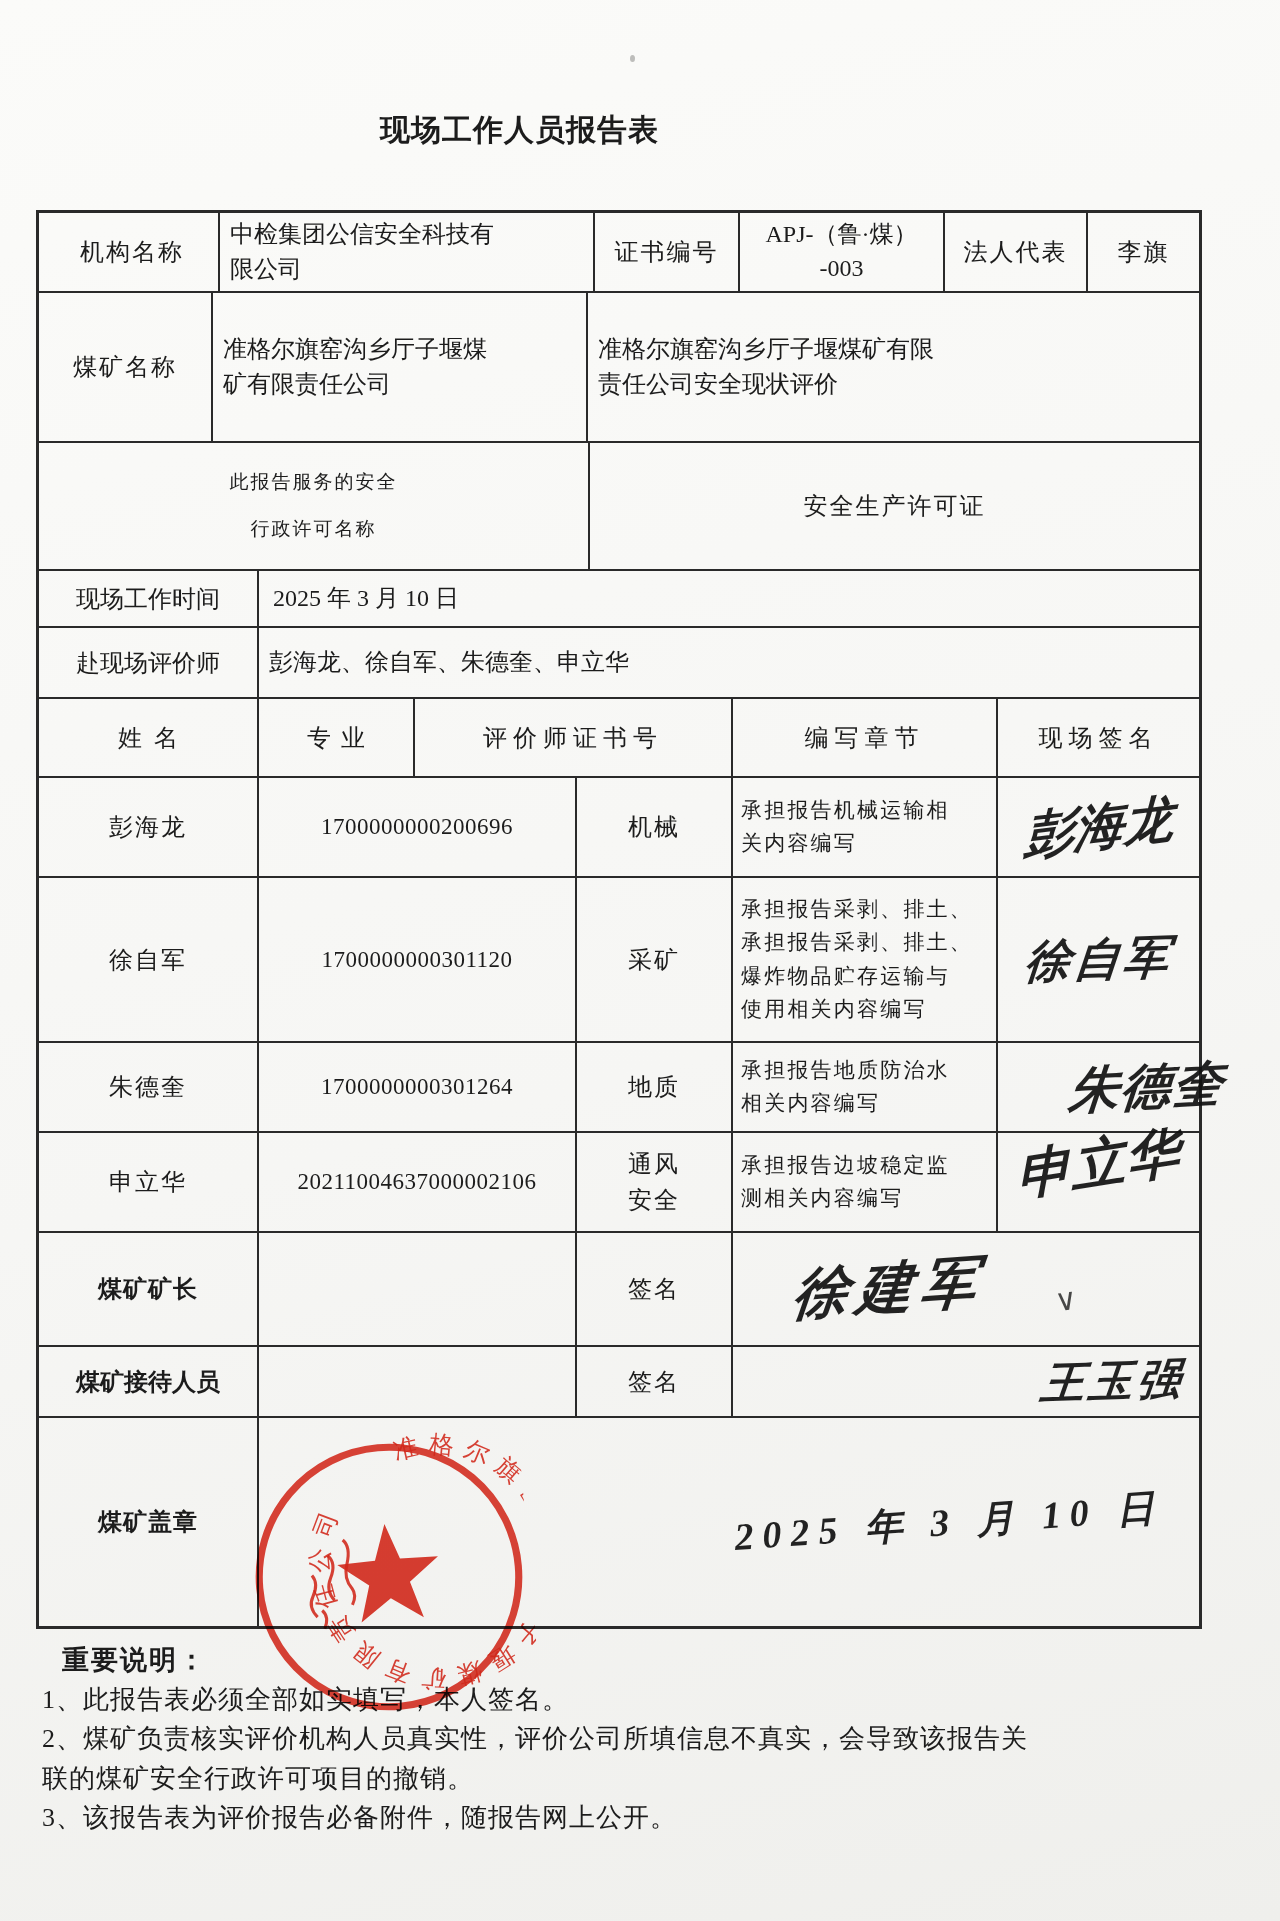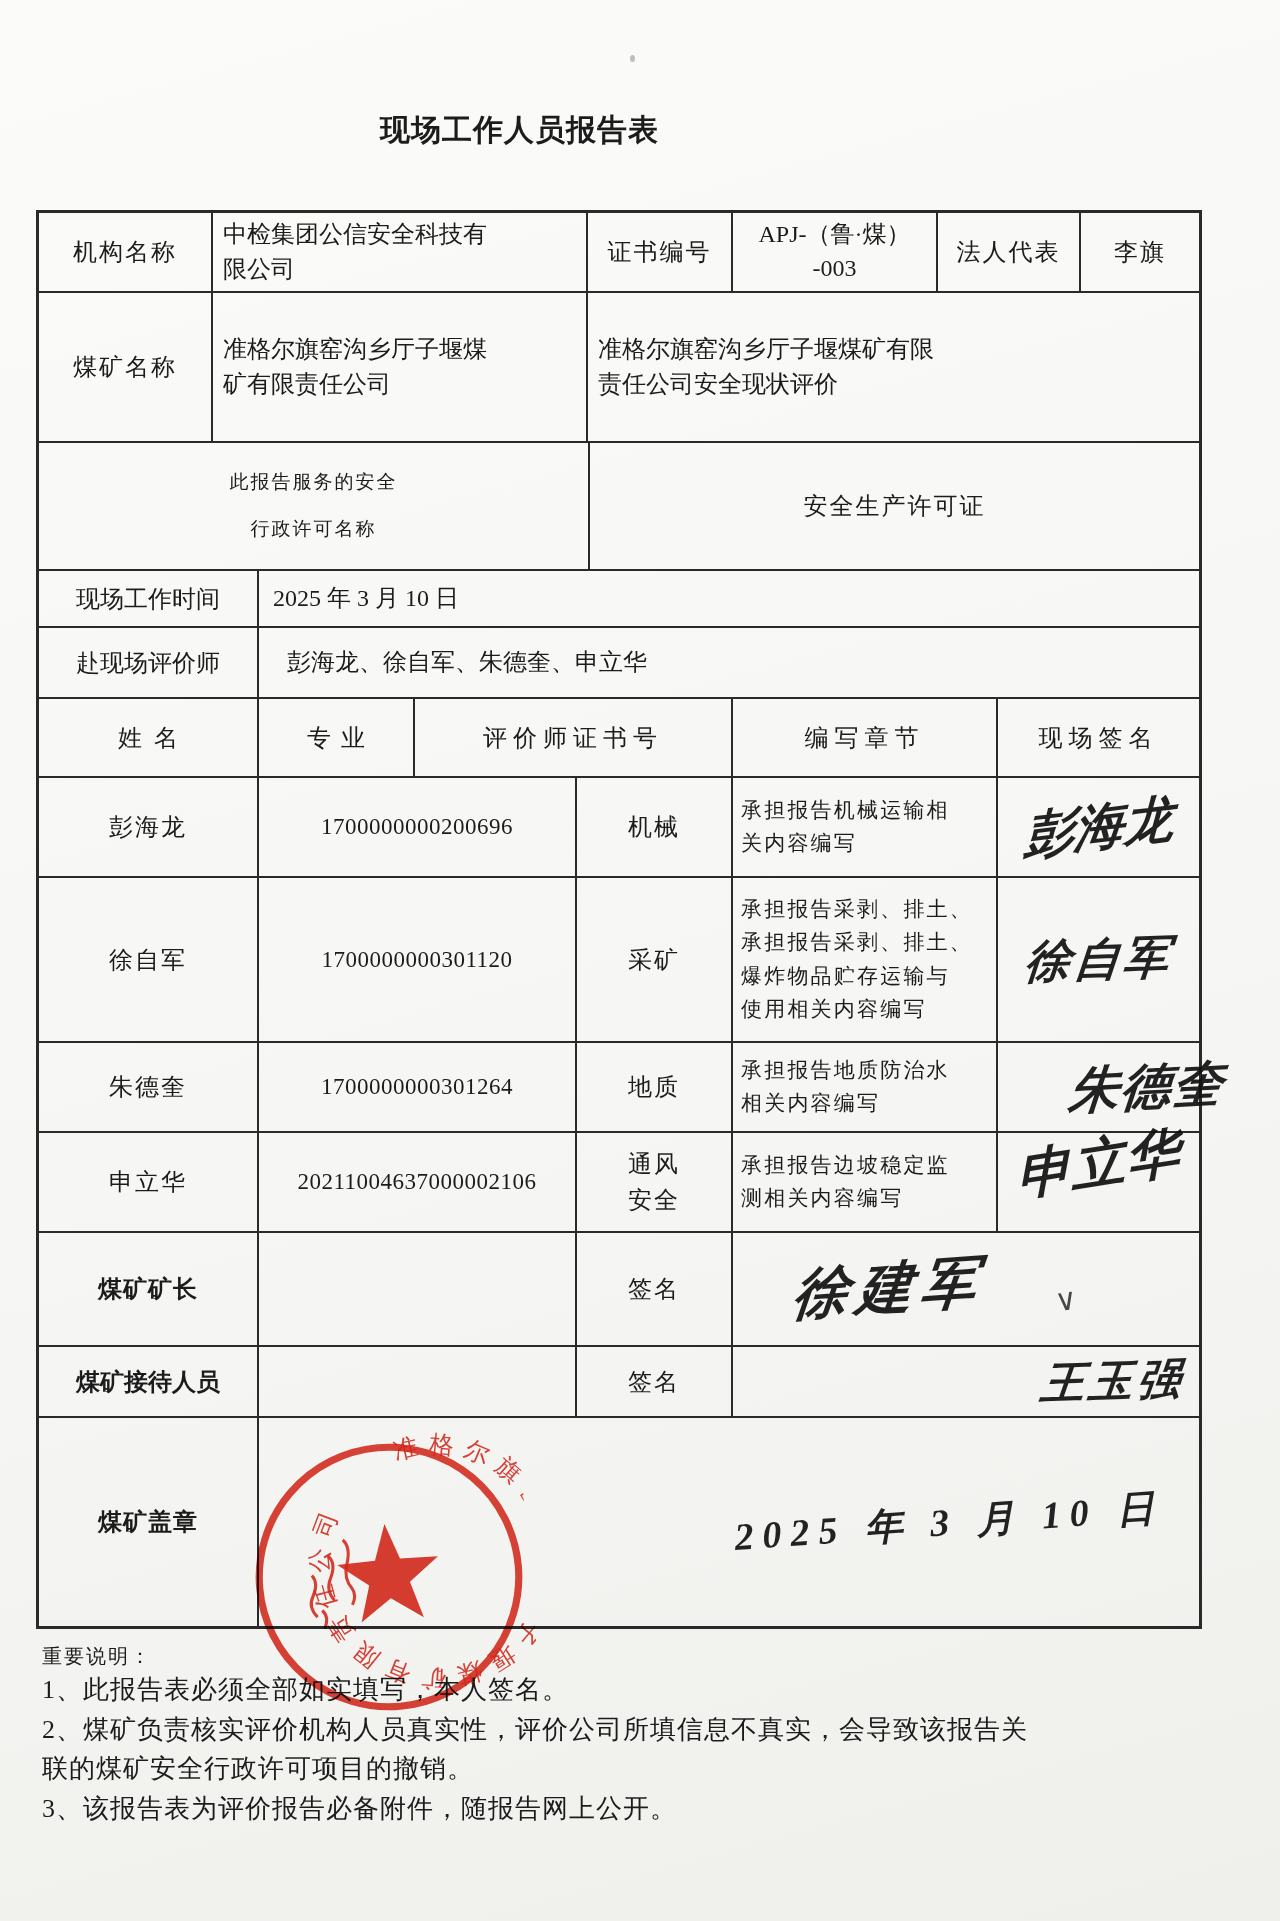--- a/index.html
+++ b/index.html
@@ -19,21 +19,21 @@
   }
   .artifact-dot{
     position:absolute;left:630px;top:55px;width:5px;height:7px;
     background:#9d9d9a;border-radius:50%;opacity:.65;
   }
   .tbl{
     position:absolute;left:36px;top:210px;width:1166px;
     border:3px solid #2a2a2a;box-sizing:border-box;overflow:visible;
   }
   .row{display:flex;border-top:2px solid #2a2a2a;box-sizing:border-box;overflow:visible;}
-  .row:first-child{border-top:none;}
+  .row:first-child{border-top:none;padding-left:7px;}
   .c{
     border-left:2px solid #2a2a2a;box-sizing:border-box;min-width:0;
     display:flex;align-items:center;justify-content:center;
     text-align:center;white-space:pre-line;overflow:visible;
   }
   .c:first-child{border-left:none;}
   .lbl{font-size:24px;letter-spacing:2px;}
   .blbl{font-size:24px;letter-spacing:1px;font-weight:bold;}
   .val{justify-content:flex-start;text-align:left;padding:4px 10px;font-size:24px;line-height:1.45;}
   .hdr{font-size:24px;letter-spacing:6px;}
@@ -59,21 +59,21 @@
   }
   .sig-reception{font-size:44px;transform:rotate(-2deg) skewX(-8deg);letter-spacing:4px;}
   .reception-cell{justify-content:flex-end;padding-right:14px;}
   .stamp-wrap{
     position:absolute;left:248px;top:1436px;width:282px;height:282px;
     mix-blend-mode:multiply;transform:rotate(-5deg);z-index:3;
   }
   .date-cell{justify-content:flex-end;padding-right:36px;}
   .stamp-date{font-size:38px;letter-spacing:9px;transform:rotate(-4deg);}
   .notes{position:absolute;left:42px;top:1642px;width:1170px;}
-  .notes-heading{font-size:20px;font-weight:normal;letter-spacing:2px;line-height:1.4;}
+  .notes-heading{font-size:27px;font-weight:bold;letter-spacing:2px;line-height:1.4;margin-left:20px;}
   .note-item{font-size:26px;line-height:1.52;letter-spacing:1px;white-space:pre-line;}
 </style>
 </head>
 <body>
 
 <div class="page">
 
   <div class="artifact-dot"></div>
 
   <div class="title">现场工作人员报告表</div>
@@ -105,21 +105,21 @@
       <div class="c" style="flex:1;font-size:24px;letter-spacing:2px">安全生产许可证</div>
     </div>
 
     <div class="row" style="height:57px">
       <div class="c lbl" style="flex:0 0 218px;letter-spacing:0">现场工作时间</div>
       <div class="c val" style="flex:1;padding-left:14px">2025 年 3 月 10 日</div>
     </div>
 
     <div class="row" style="height:71px">
       <div class="c lbl" style="flex:0 0 218px;letter-spacing:0">赴现场评价师</div>
-      <div class="c val" style="flex:1;padding-left:28px">彭海龙、徐自军、朱德奎、申立华</div>
+      <div class="c val" style="flex:1;padding-left:10px">彭海龙、徐自军、朱德奎、申立华</div>
     </div>
 
     <div class="row" style="height:79px">
       <div class="c hdr" style="flex:0 0 218px;letter-spacing:12px;text-indent:12px">姓名</div>
       <div class="c hdr" style="flex:0 0 156px;letter-spacing:10px;text-indent:10px">专业</div>
       <div class="c hdr" style="flex:0 0 318px">评价师证书号</div>
       <div class="c hdr" style="flex:0 0 265px">编写章节</div>
       <div class="c hdr" style="flex:1">现场签名</div>
     </div>
 

